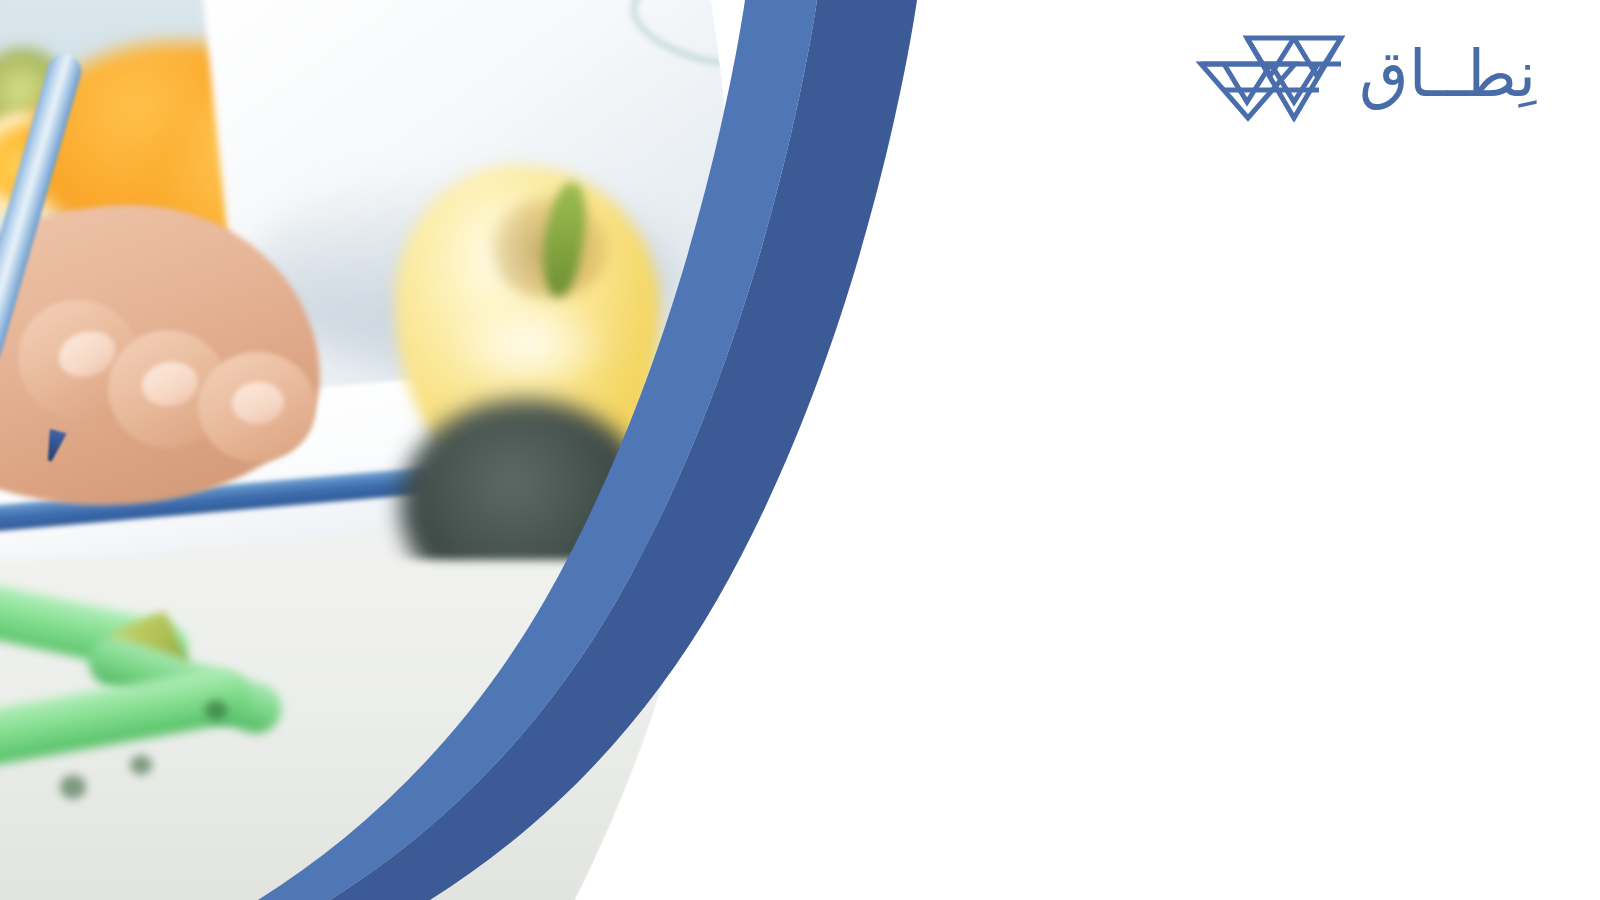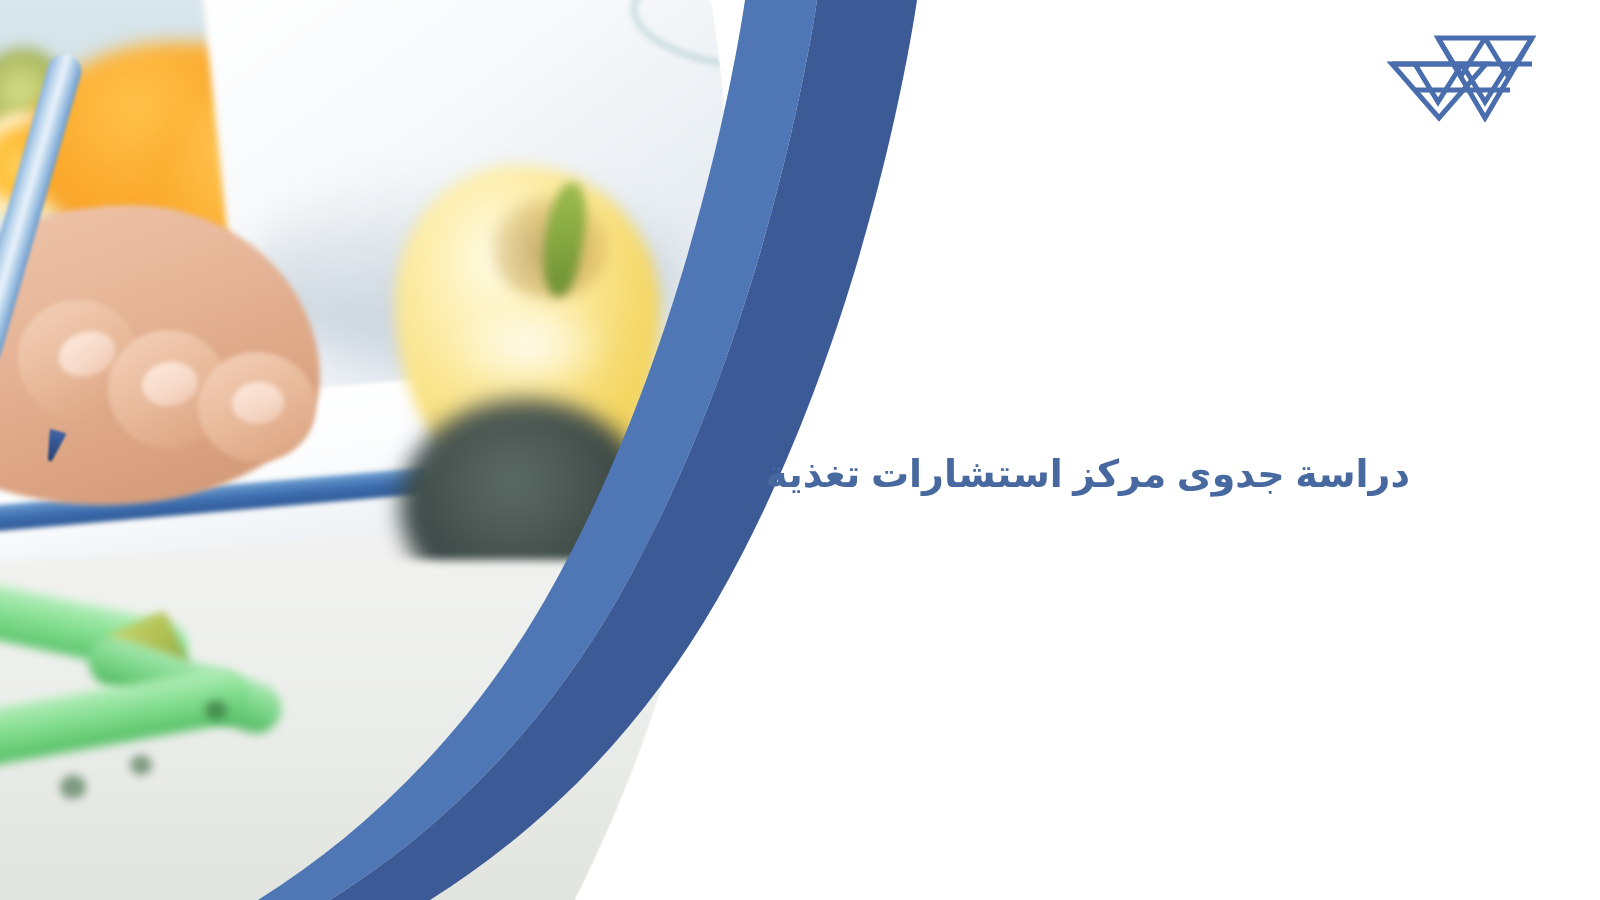--- a/index.html
+++ b/index.html
@@ -416,34 +416,34 @@
   <svg class="arc-outer" viewBox="0 0 1600 900" preserveAspectRatio="none" aria-hidden="true">
     <path d="M 817 0
              C 817 0, 772 330, 617 600
              C 542 730, 442 830, 330 900
              L 430 900
              C 542 830, 642 730, 717 600
              C 872 330, 917 0, 917 0 Z" fill="#3c5a96"></path>
   </svg>
 
   <div class="logo">
+    <span class="logo-wordmark">نِطــاق</span>
 
     <svg class="logo-mark" width="150" height="96" viewBox="0 0 150 96" aria-hidden="true">
       <g fill="none" stroke="#4a6ead" stroke-width="5" stroke-linejoin="miter">
 
         <path d="M 52 12 L 146 12 L 99 92 Z"></path>
 
         <path d="M 6 38 L 100 38 L 53 92 Z"></path>
 
         <path d="M 6 38 L 146 38"></path>
         <path d="M 28 64 L 124 64"></path>
 
         <path d="M 52 12 L 75 50 L 99 12"></path>
         <path d="M 99 12 L 122 50 L 146 12"></path>
         <path d="M 29 38 L 52 76 L 76 38"></path>
         <path d="M 76 38 L 99 76 L 123 38"></path>
       </g>
     </svg>
   </div>
 
-  <h1 class="title">دراسة جدوى مركز استشارات تغذية</h1>
 
 </div>
 
 </body></html>

